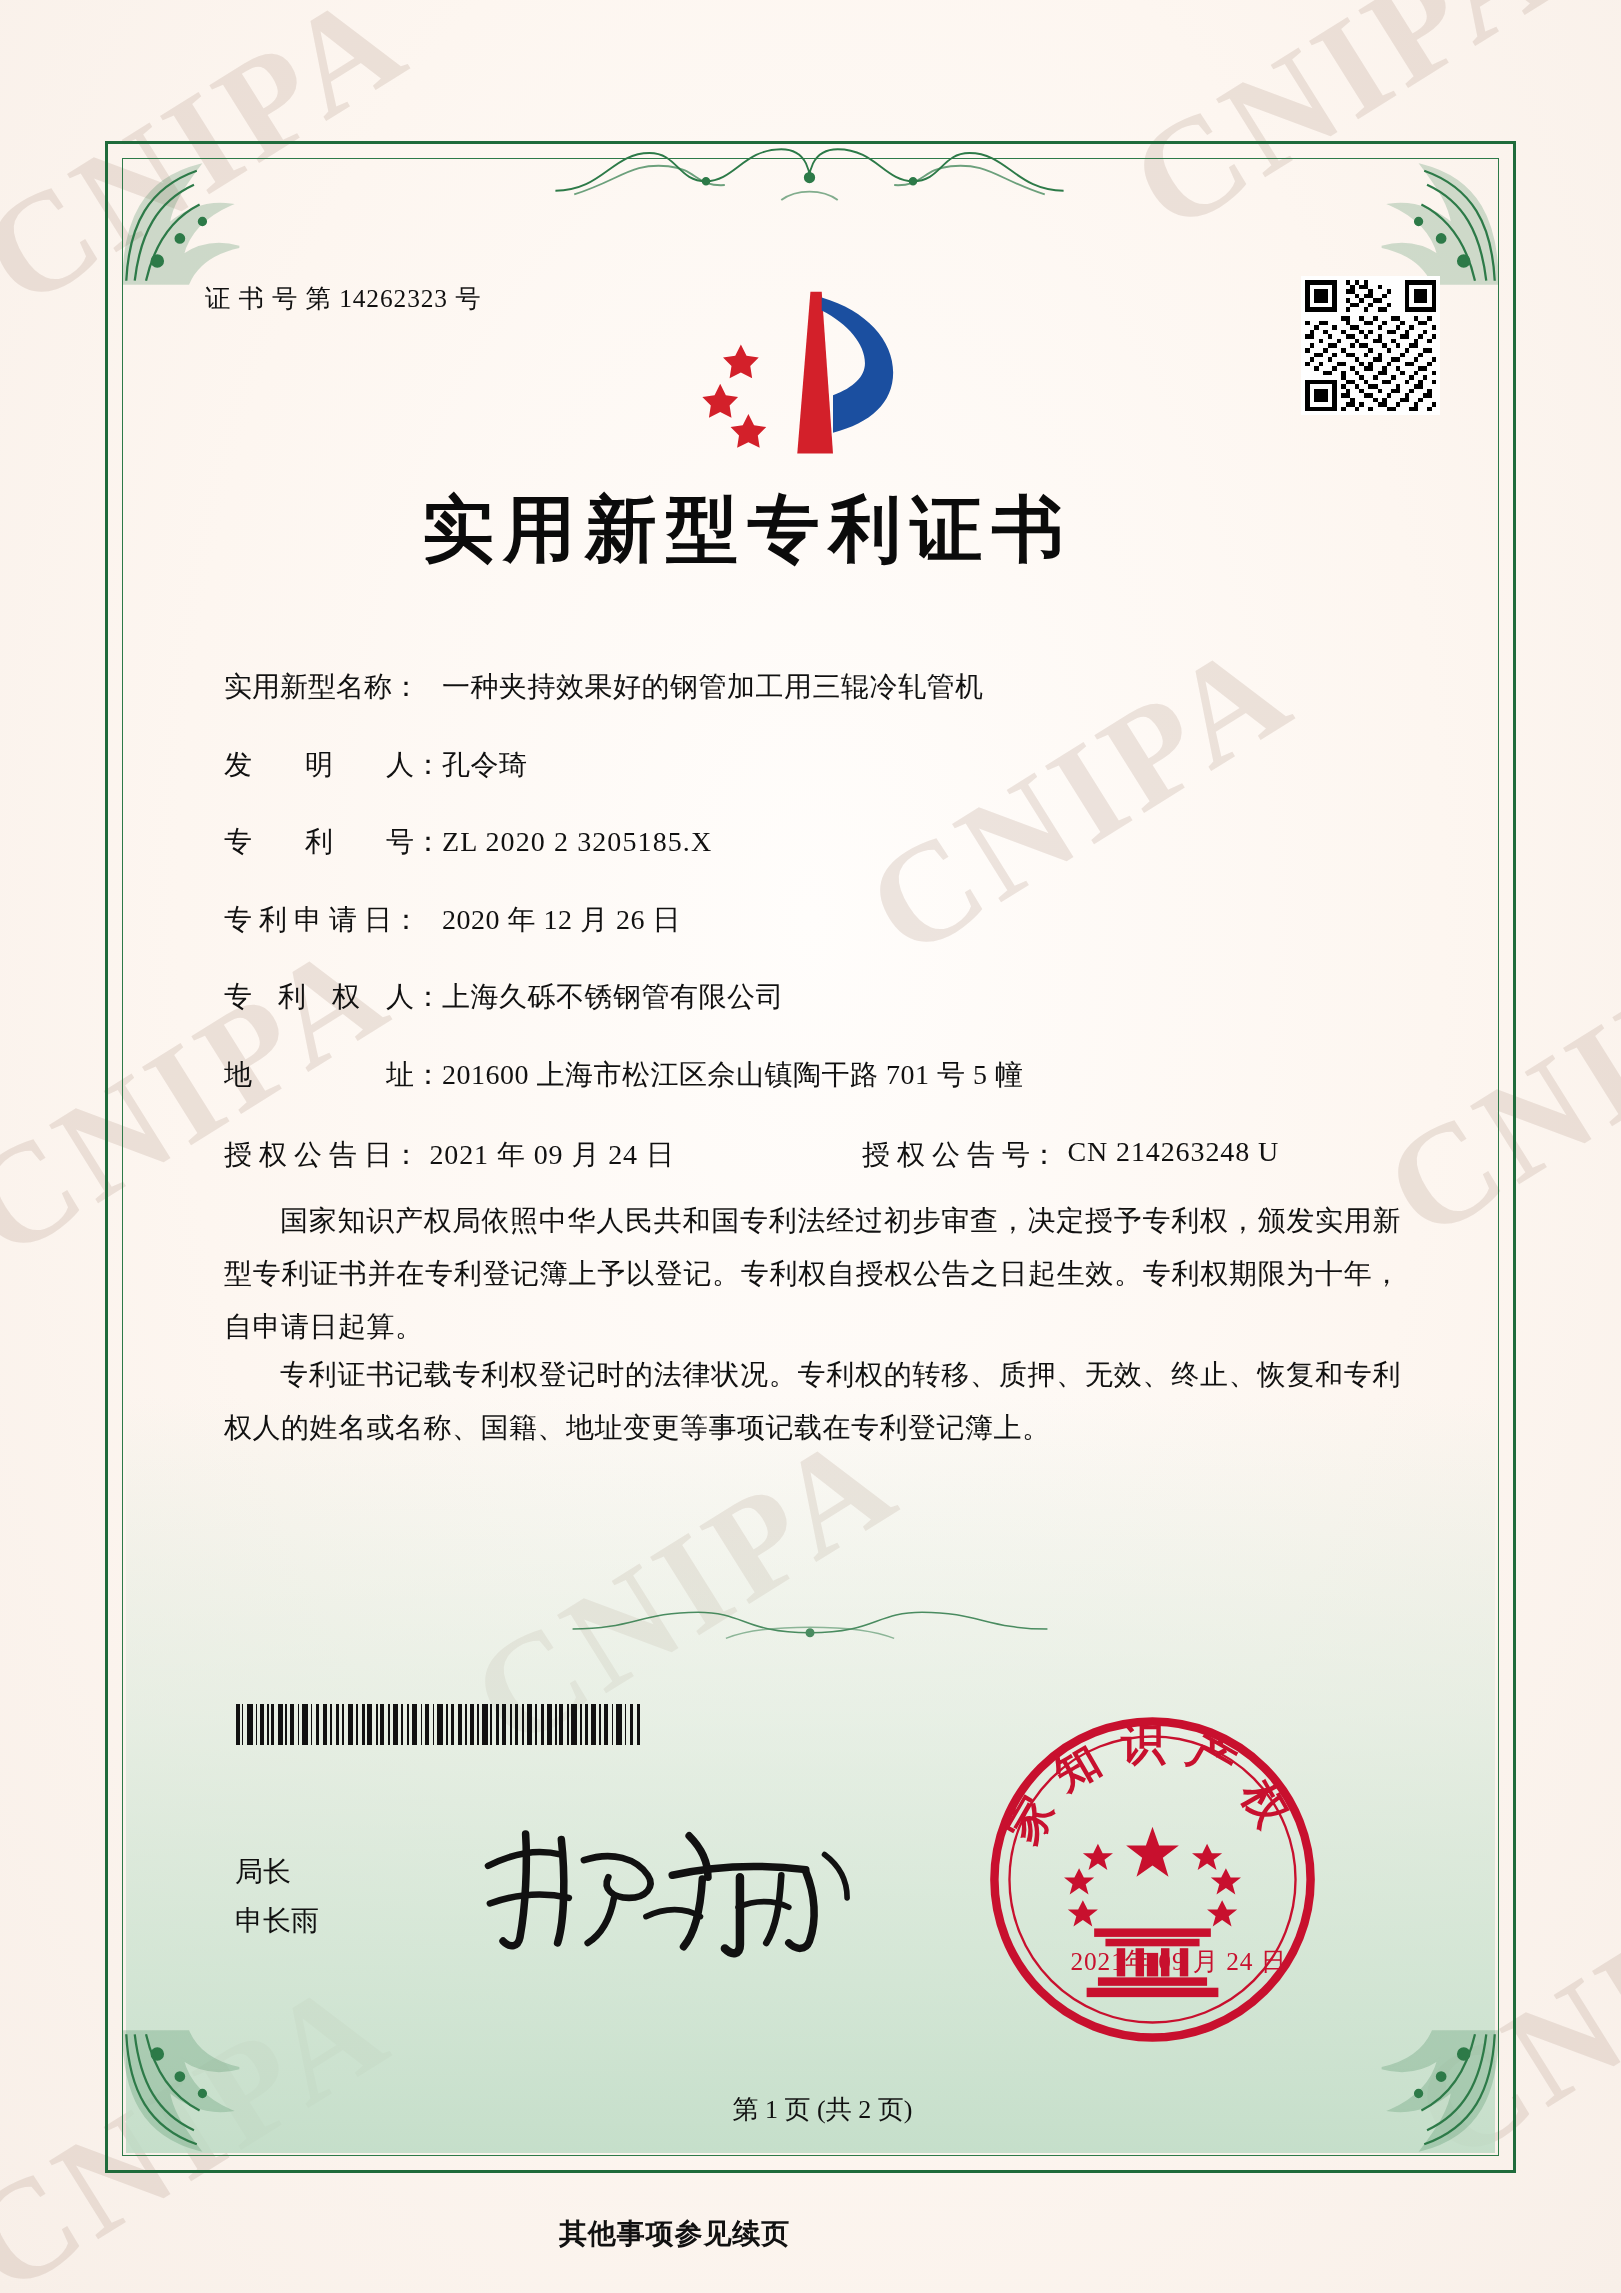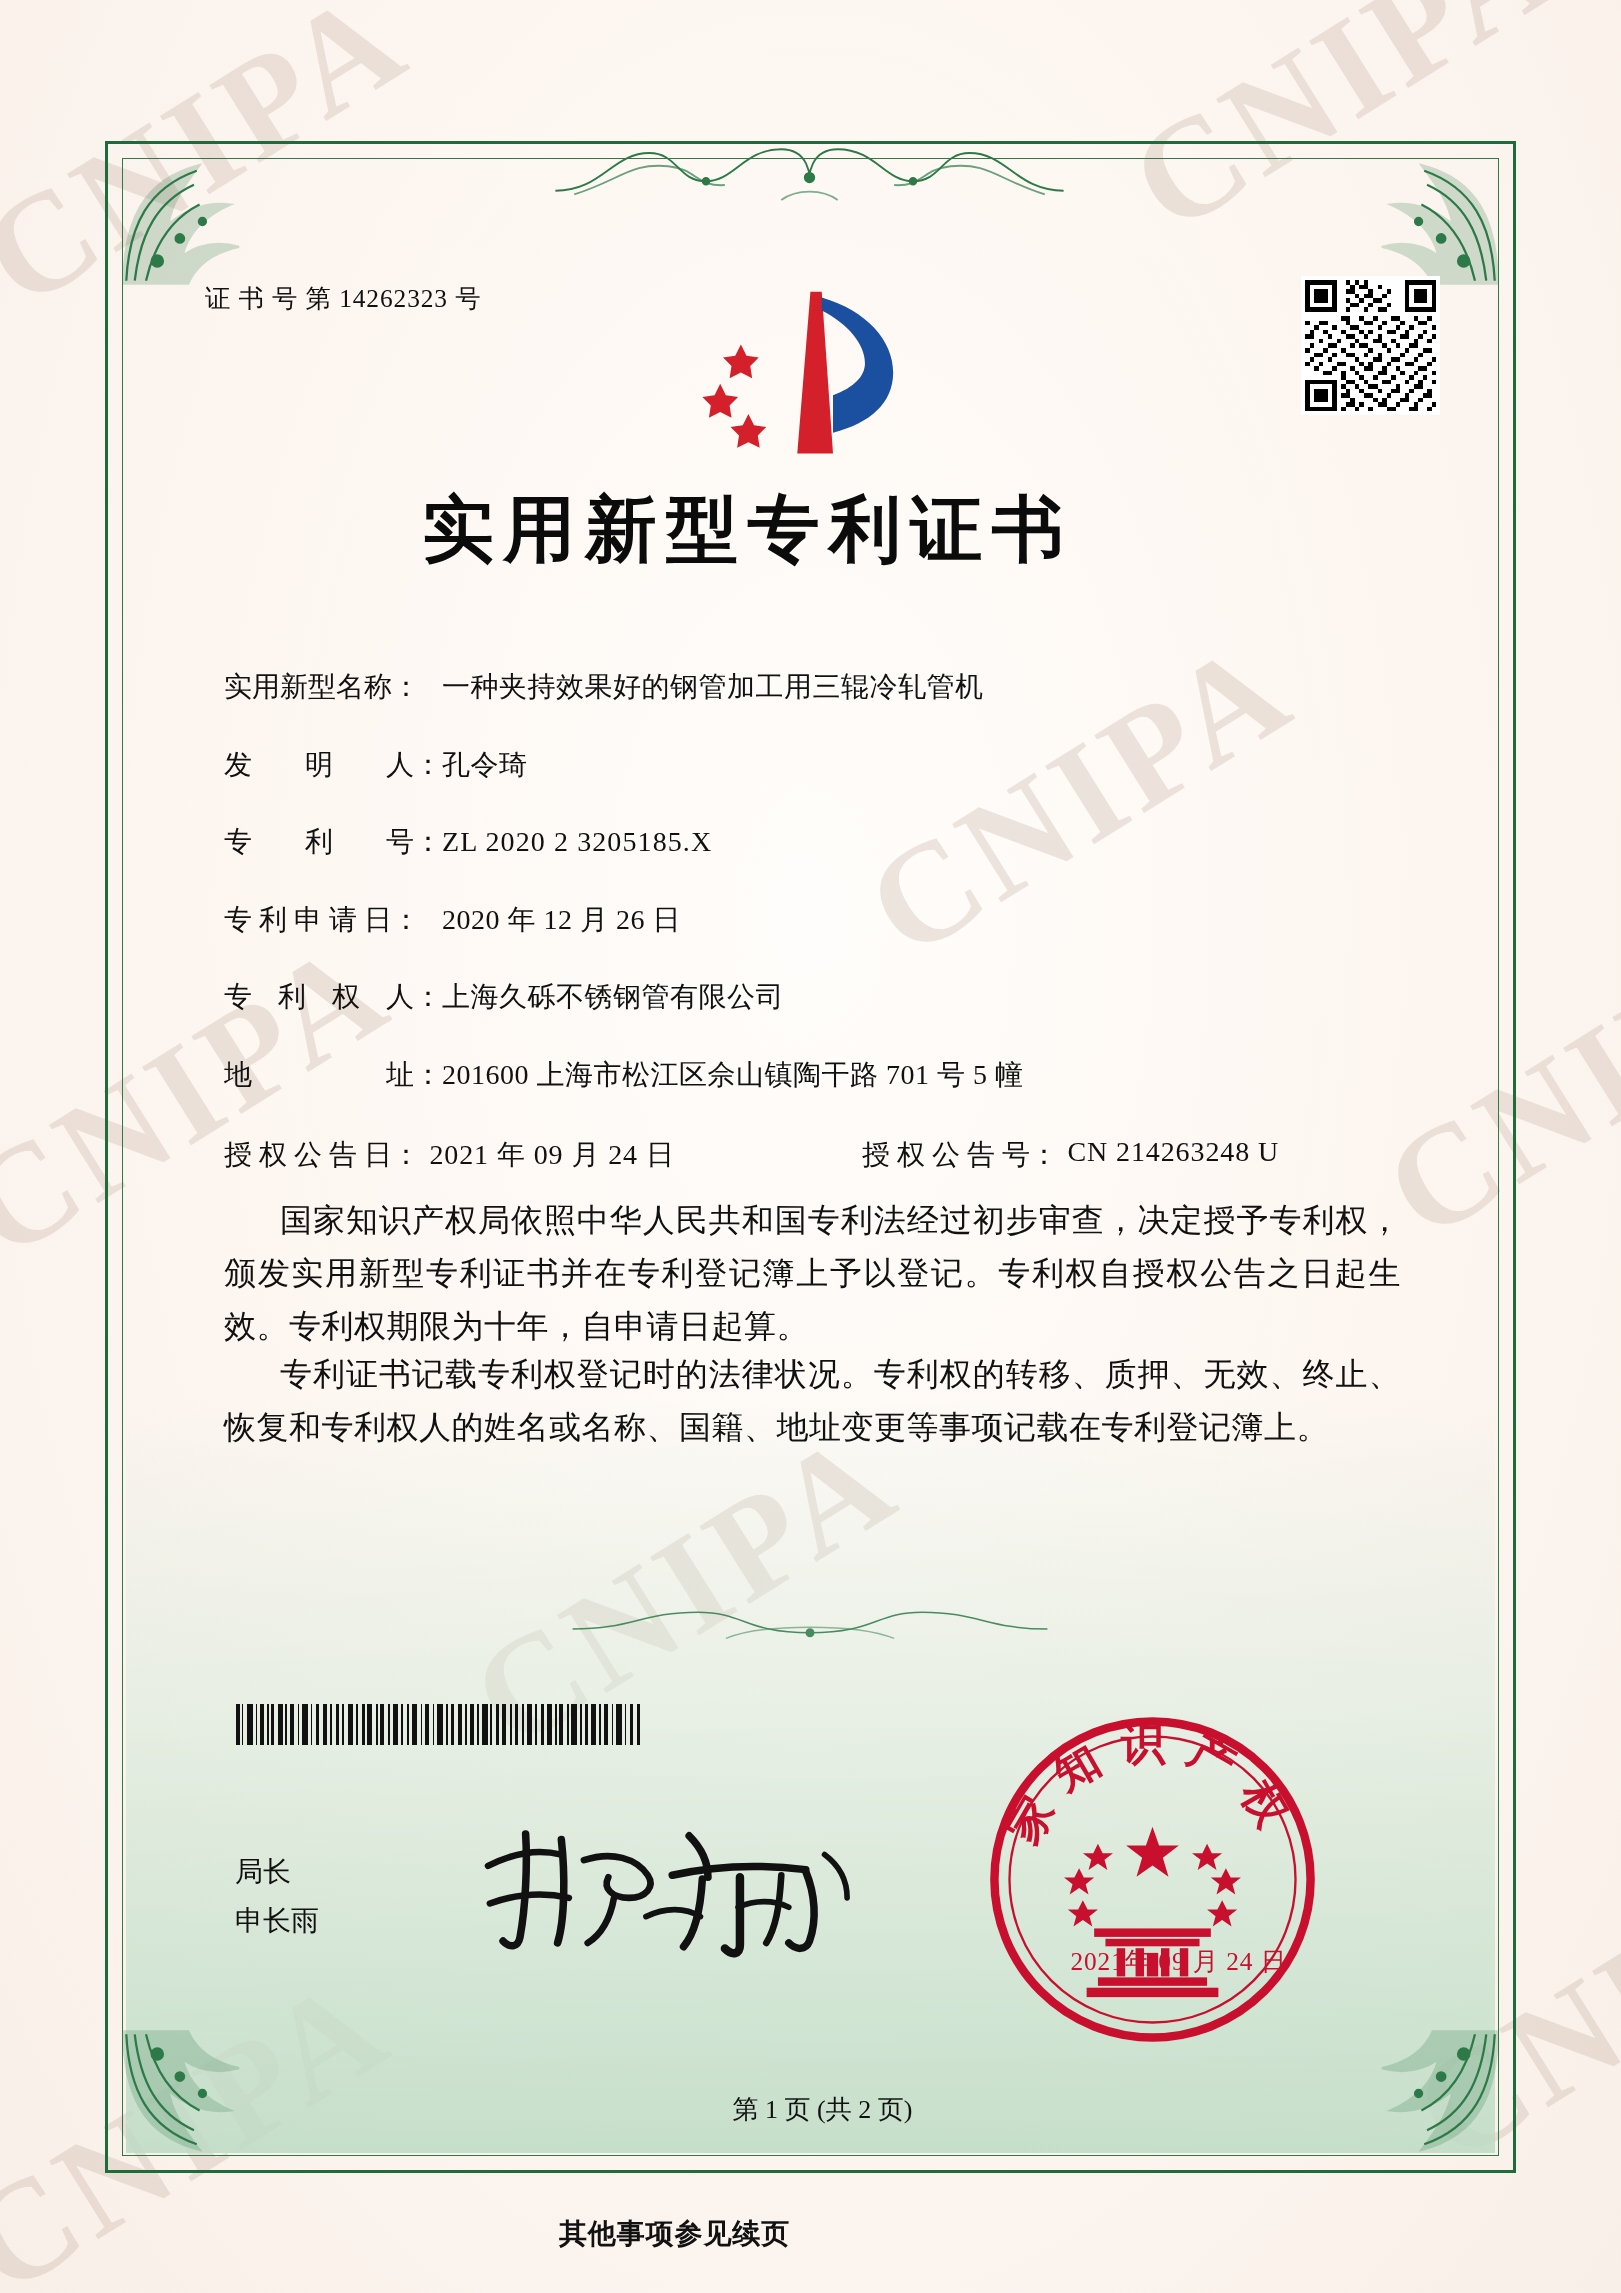--- a/index.html
+++ b/index.html
@@ -181,21 +181,21 @@
   .row-dual .col1 { width: 603px; display: flex; }
   .row-dual .col2 { display: flex; }
   .dual-label { white-space: nowrap; }
   .dual-value { margin-left: 9.4px; letter-spacing: 0.9px; }
 
   
   .para {
     position: absolute;
     left: 224px;
     width: 1177px;
-    font-size: 32px;
+    font-size: 28px;
     line-height: 53px;
     color: #111;
     text-align: justify;
     text-indent: 56px;
     letter-spacing: 0.5px;
   }
   #para1 { top: 1194px; }
   #para2 { top: 1348px; }
 
   

